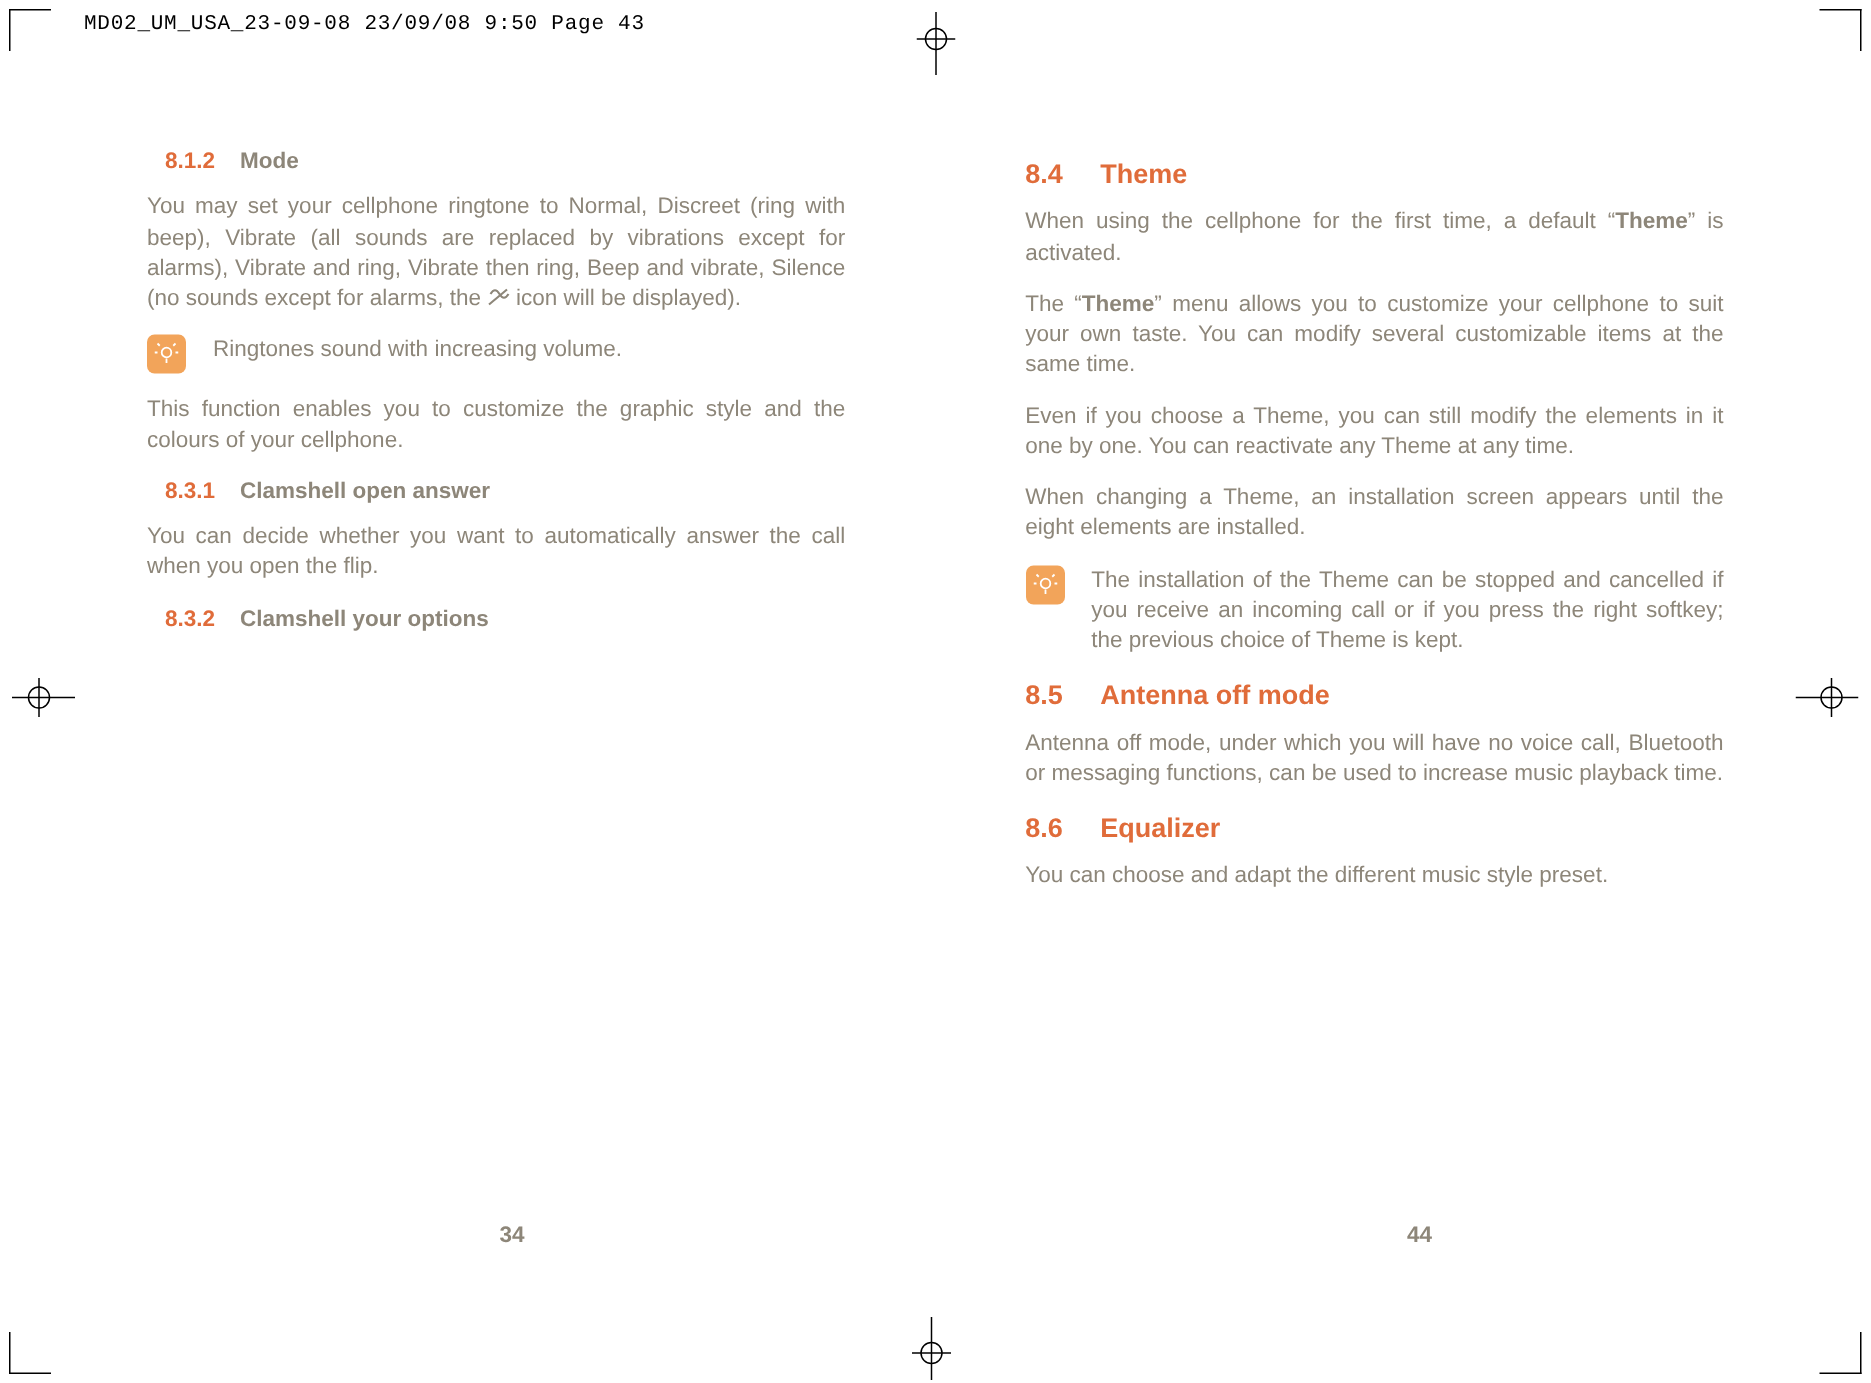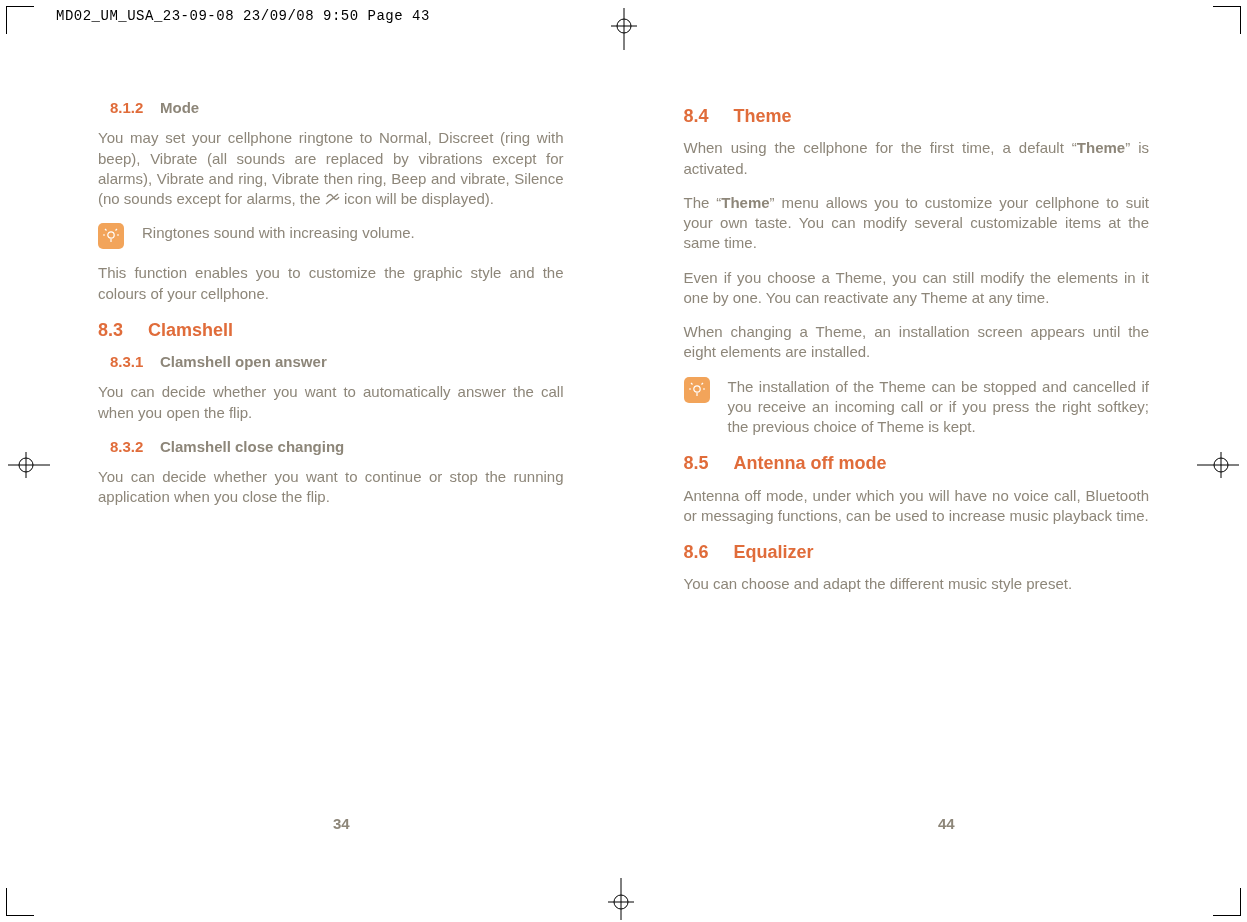--- a/index.html
+++ b/index.html
@@ -121,27 +121,25 @@
             <line x1="14" y1="7" x2="16" y2="7" stroke="#fff" stroke-width="1.2"></line>
             <line x1="3.5" y1="2.5" x2="2" y2="1" stroke="#fff" stroke-width="1.2"></line>
             <line x1="12.5" y1="2.5" x2="14" y2="1" stroke="#fff" stroke-width="1.2"></line>
           </svg>
       </div>
       <div class="tip-text">Ringtones sound with increasing volume.</div>
     </div>
 
     <p>This function enables you to customize the graphic style and the colours of your cellphone.</p>
 
-    <h2><span class="num">8.3</span><span>Clamshell</span></h2>
 
     <h3><span class="num">8.3.1</span><span>Clamshell open answer</span></h3>
     <p>You can decide whether you want to automatically answer the call when you open the flip.</p>
 
-    <h3><span class="num">8.3.2</span><span>Clamshell close changing</span></h3>
-    <p>You can decide whether you want to continue or stop the running application when you close the flip.</p>
+    <h3><span class="num">8.3.2</span><span>Clamshell your options</span></h3>
   </div>
 
   <div class="page page-right">
     <h2><span class="num">8.4</span><span>Theme</span></h2>
     <p><span>When using the cellphone for the first time, a default “</span><b>Theme</b><span>” is activated.</span></p>
     <p><span>The “</span><b>Theme</b><span>” menu allows you to customize your cellphone to suit your own taste. You can modify several customizable items at the same time.</span></p>
     <p>Even if you choose a Theme, you can still modify the elements in it one by one. You can reactivate any Theme at any time.</p>
     <p>When changing a Theme, an installation screen appears until the eight elements are installed.</p>
     <div class="tip">
       <div class="tip-icon">

